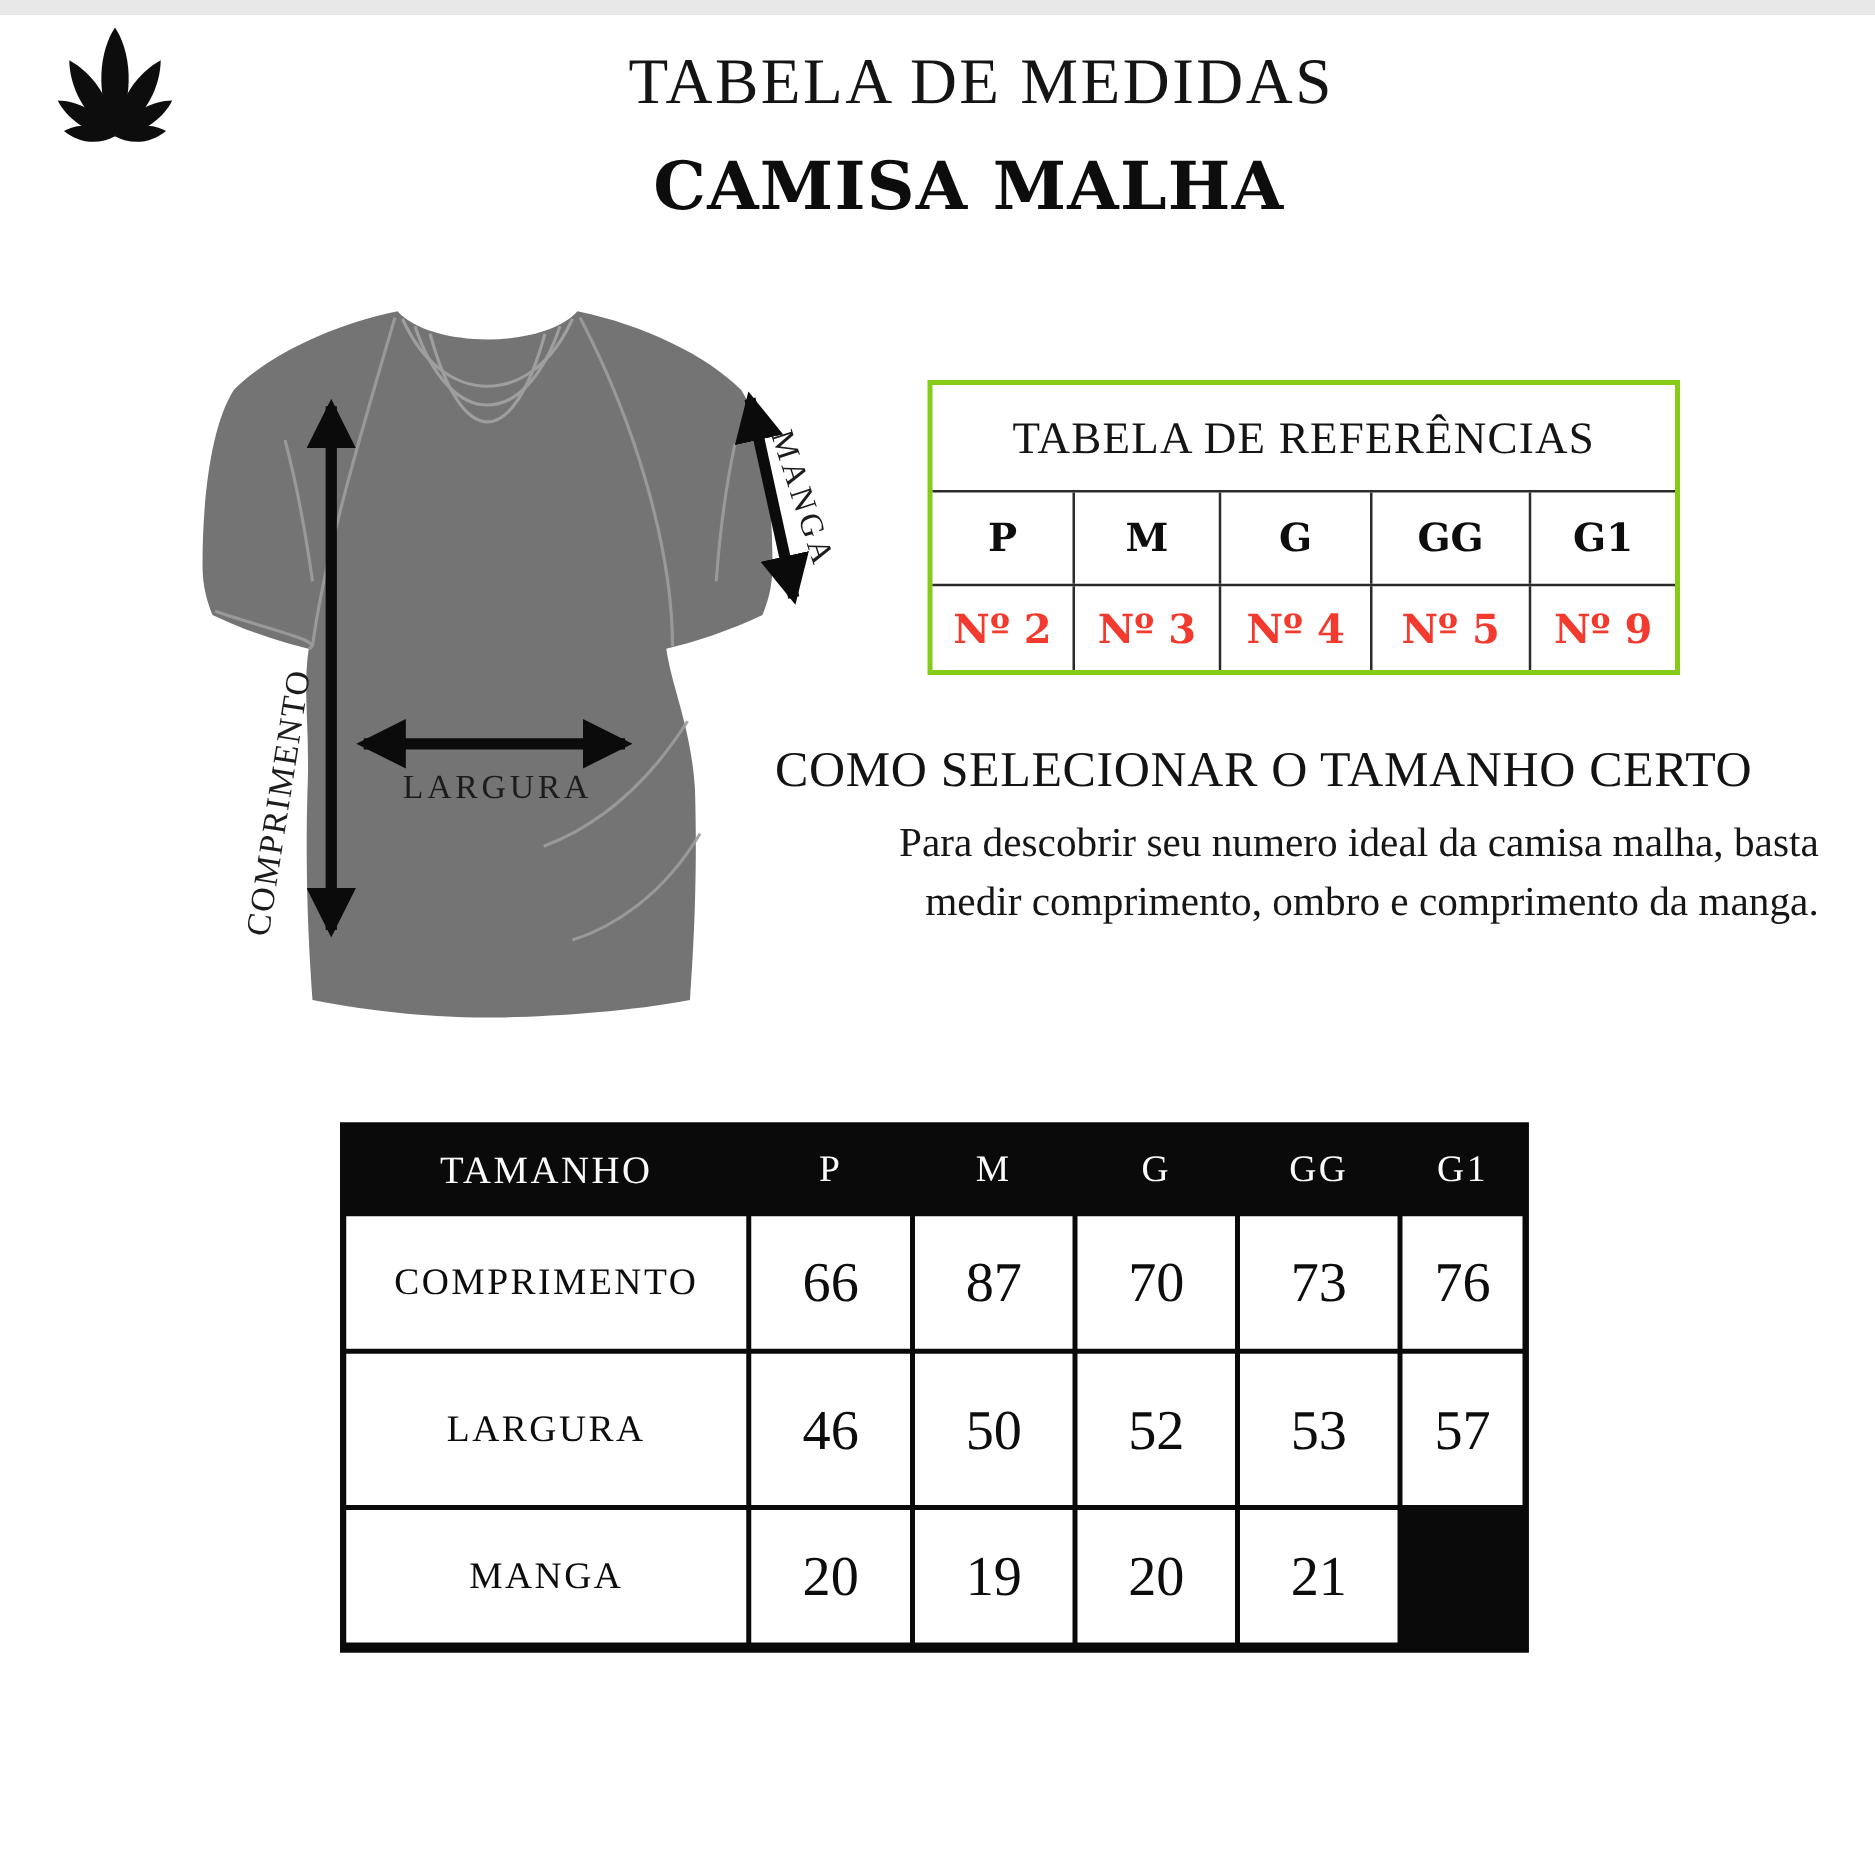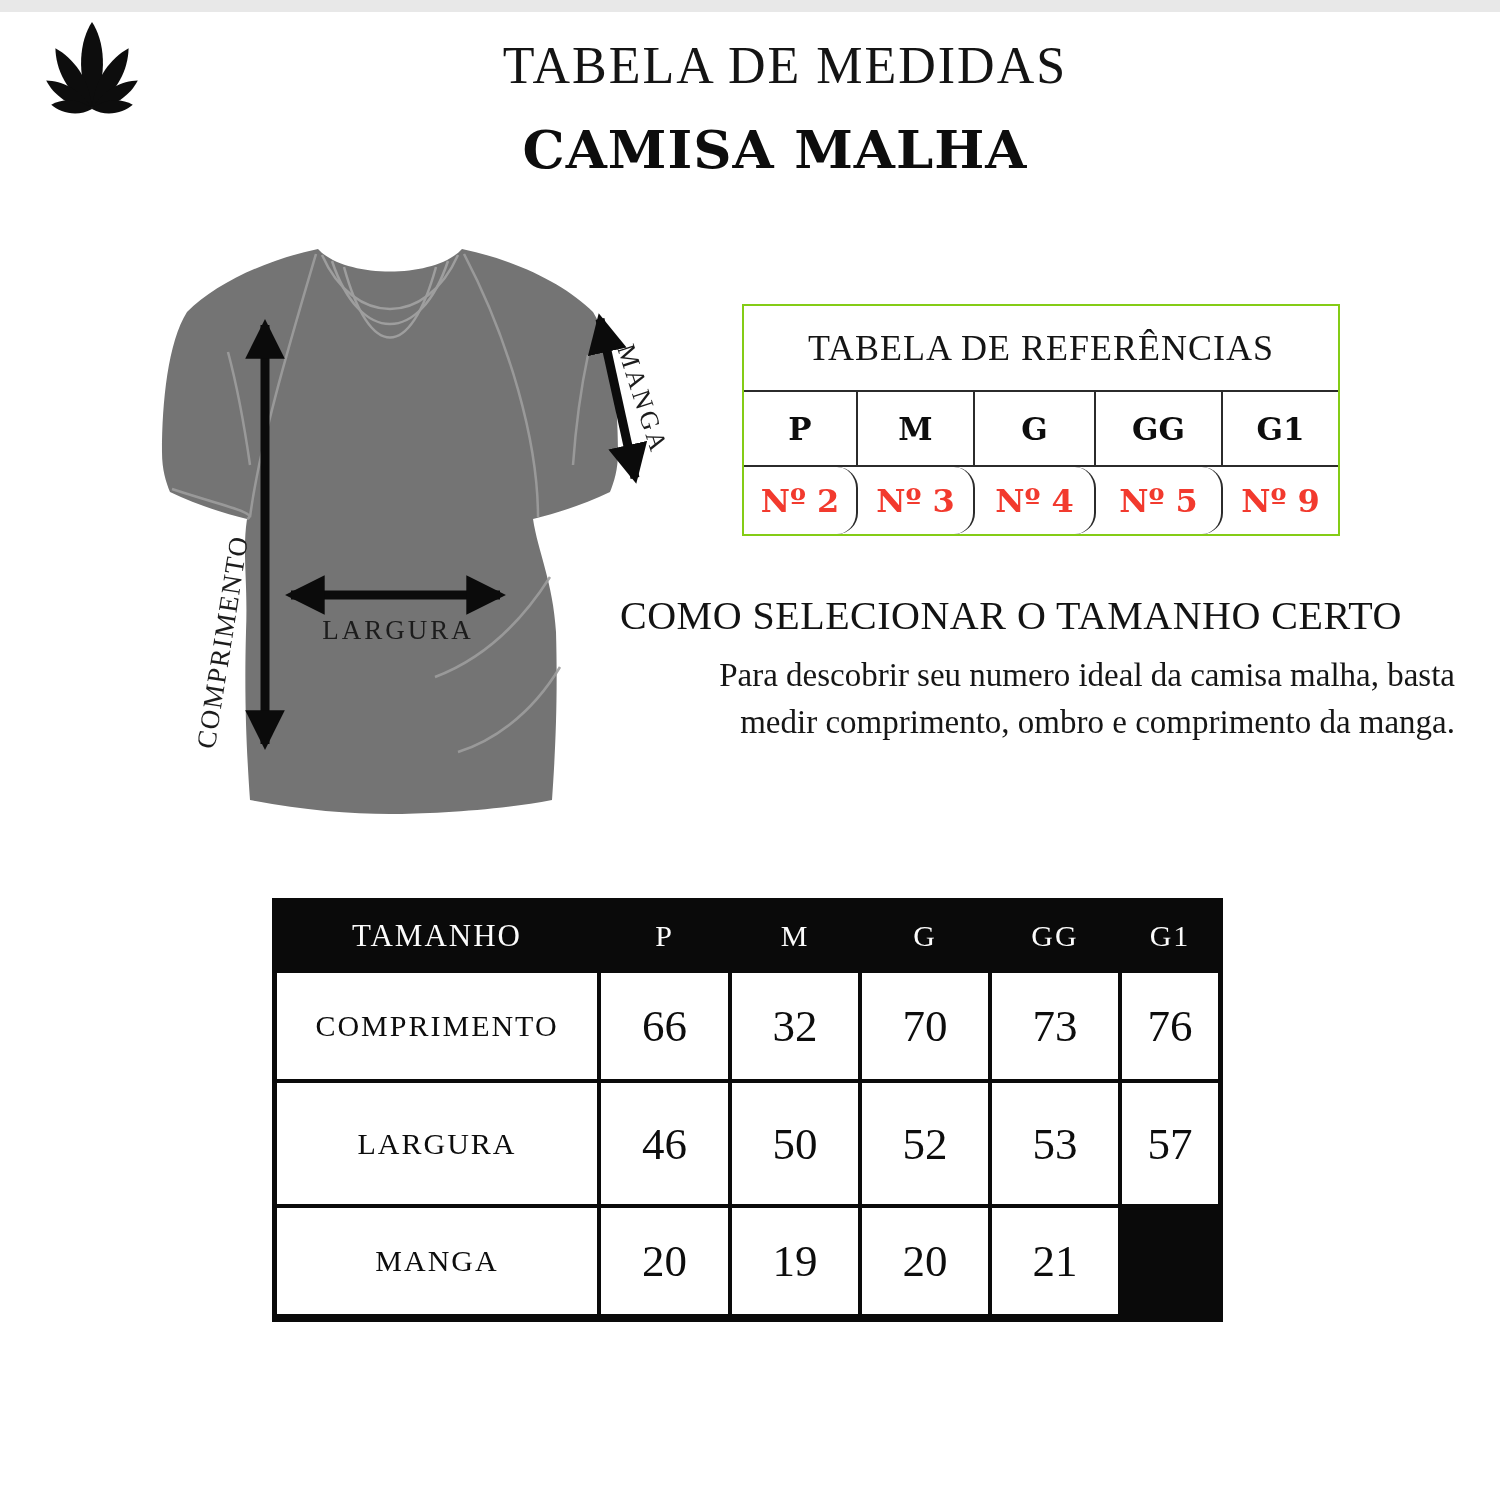--- a/index.html
+++ b/index.html
@@ -27,38 +27,38 @@
   .diagram-label{
     position:absolute;font-size:27px;color:#1c1c1c;white-space:nowrap;
   }
   .lbl-comprimento{left:163px;top:405px;transform:translate(-50%,-50%) rotate(-81deg);letter-spacing:1.5px;}
   .lbl-largura{left:338px;top:393px;transform:translate(-50%,-50%);letter-spacing:3px;}
   .lbl-manga{left:582px;top:162px;font-size:26px;transform:translate(-50%,-50%) rotate(72deg);letter-spacing:3px;}
 
   
   .ref-table{
     left:742px;top:292px;width:594px;height:228px;
-    border:2px solid #84cc16;background:#fff;
+    border:4px solid #84cc16;background:#fff;
     display:flex;flex-direction:column;
   }
   .ref-title{
     height:84px;border-bottom:2px solid #2b2b2b;
     display:flex;align-items:center;justify-content:center;
     font-size:36px;letter-spacing:1px;color:#151515;
   }
   .ref-row{display:grid;grid-template-columns:114px 117px 121px 127px 1fr;}
   .ref-sizes{height:73px;border-bottom:2px solid #2b2b2b;}
   .ref-nums{flex:1;}
   .ref-cell{
     display:flex;align-items:center;justify-content:center;
     border-right:2px solid #2b2b2b;
     font-family:"DejaVu Serif",serif;font-weight:bold;font-size:31px;color:#0d0d0d;
   }
   .ref-cell:last-child{border-right:none;}
-  .ref-nums .ref-cell{font-size:32px;border-radius:21px;}
+  .ref-nums .ref-cell{font-size:32px;}
 
   
   .howto-heading{
     left:620px;top:580px;width:824px;text-align:left;
     font-size:40px;letter-spacing:0.5px;color:#131313;
   }
   .howto-para{
     left:625px;top:640px;width:830px;text-align:right;
     font-size:33px;line-height:47px;color:#161616;
   }
@@ -188,21 +188,21 @@
 
     <div class="hcell first">TAMANHO</div>
     <div class="hcell">P</div>
     <div class="hcell">M</div>
     <div class="hcell">G</div>
     <div class="hcell">GG</div>
     <div class="hcell">G1</div>
 
     <div class="dcell rlabel row1">COMPRIMENTO</div>
     <div class="dcell num row1">66</div>
-    <div class="dcell num row1">32</div>
+    <div class="dcell num row1">87</div>
     <div class="dcell num row1">70</div>
     <div class="dcell num row1">73</div>
     <div class="dcell num row1">76</div>
 
     <div class="dcell rlabel row2">LARGURA</div>
     <div class="dcell num row2">46</div>
     <div class="dcell num row2">50</div>
     <div class="dcell num row2">52</div>
     <div class="dcell num row2">53</div>
     <div class="dcell num row2">57</div>

